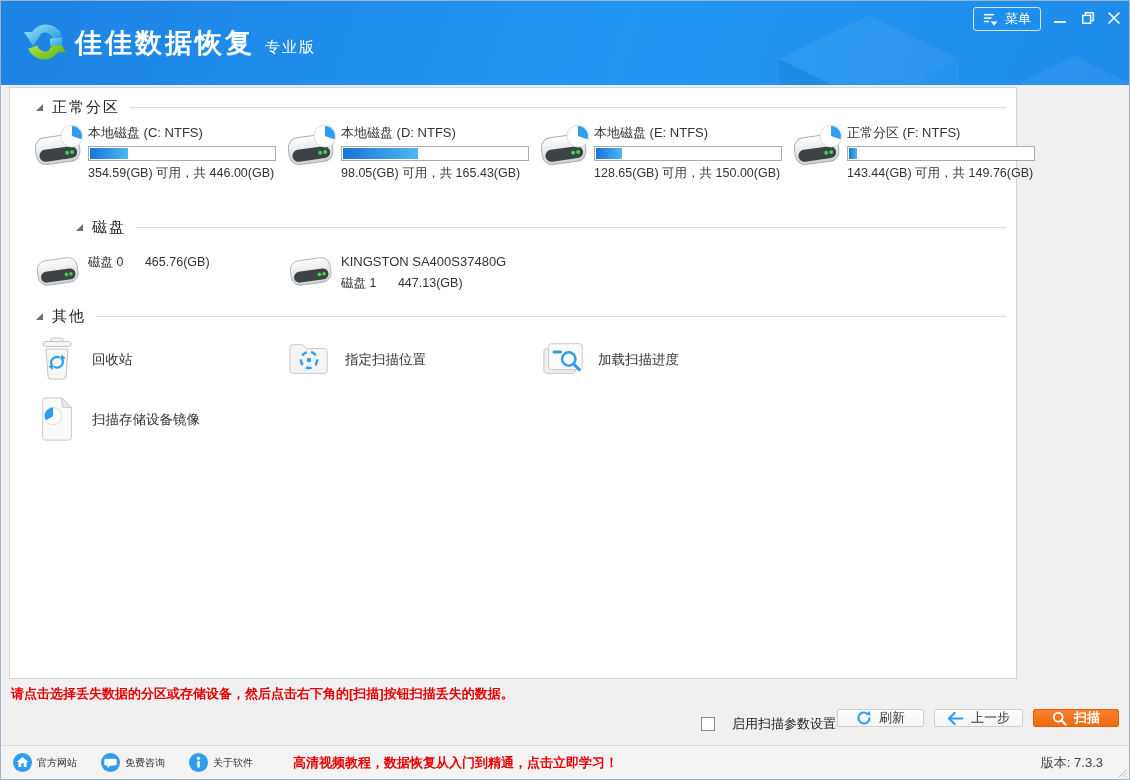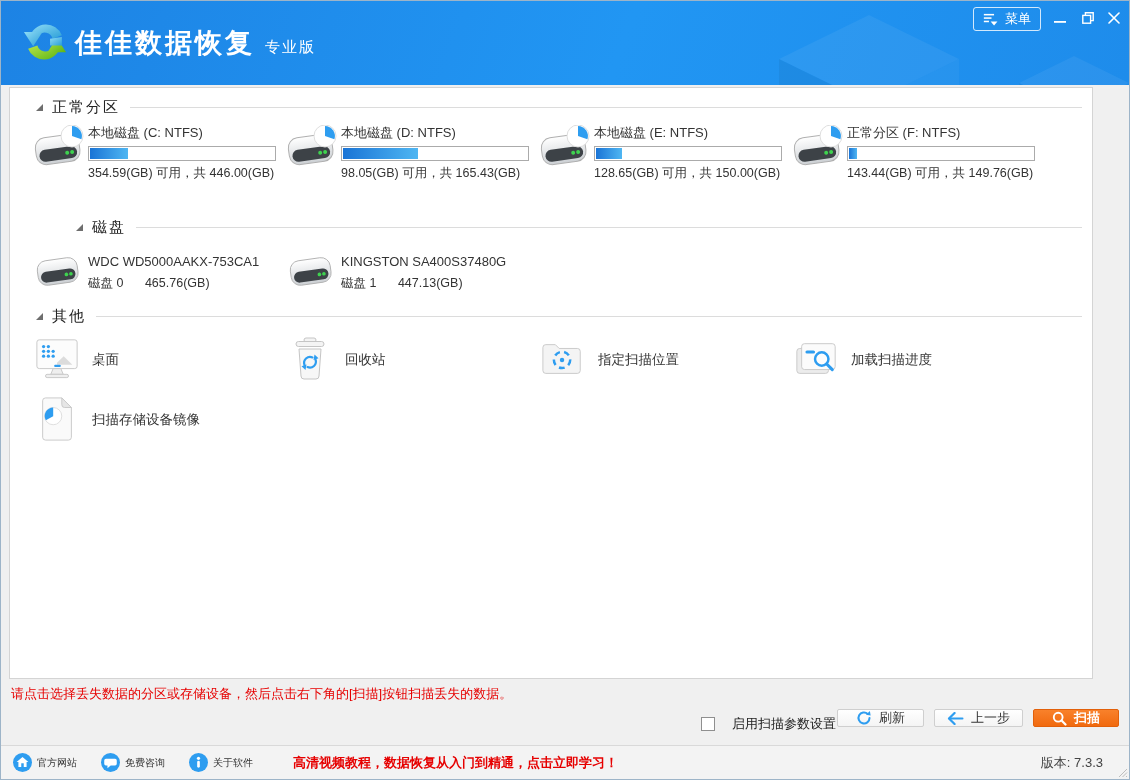--- a/index.html
+++ b/index.html
@@ -17,21 +17,21 @@
   .app-title { font-size:27px; font-weight:bold; letter-spacing:3px; }
   .edition { font-size:15px; margin-left:10px; letter-spacing:2px; }
   .menu-btn { position:absolute; right:88px; top:6px; height:24px; padding:0 9px;
               border:1px solid rgba(255,255,255,.8); border-radius:3px;
               display:flex; align-items:center; gap:5px; color:#fff; font-size:13px; cursor:pointer; }
   .win-btn { position:absolute; top:6px; width:22px; height:22px;
              display:flex; align-items:center; justify-content:center; cursor:pointer; }
   .win-min { right:58px; } .win-max { right:30px; } .win-close { right:4px; }
 
   
-  .panel { position:absolute; left:8px; top:86px; width:1084px; height:592px;
+  .panel { position:absolute; left:8px; top:86px; width:1008px; height:592px;
            background:#fff; border:1px solid #d4d4d4; }
   .sec-h { position:absolute; left:0; right:0; display:flex; align-items:center; padding-left:26px; height:22px; }
   .sec-tri { width:0; height:0; border-left:7px solid transparent; border-bottom:7px solid #6e6e6e; margin-right:9px; }
   .sec-title { font-size:15px; color:#222; letter-spacing:2px; white-space:nowrap; }
   .sec-line { flex:1; height:1px; background:#dcdcdc; margin-left:10px; margin-right:10px; }
   .sec-1 { top:8px; } .sec-2 { top:128px;margin-left:40px; } .sec-3 { top:217px; }
 
   .row { position:absolute; left:22px; right:10px; display:grid; grid-template-columns:repeat(4,253px); }
   .row-part { top:33px; }
   .row-disk { top:160px; }
@@ -49,21 +49,21 @@
   .dk-item .item-ic { position:absolute; left:0; top:2px; width:52px; height:42px; }
   .dk-name { font-size:13px; color:#333; padding-top:6px; white-space:nowrap; }
   .dk-line { font-size:12.5px; color:#333; margin-top:6px; white-space:nowrap; }
   .dk-cap { margin-left:18px; }
 
   .ot-item { position:relative; height:50px; cursor:pointer; }
   .ot-item .item-ic { position:absolute; left:2px; top:1px; width:46px; height:46px; }
   .ot-label { font-size:13.5px; color:#333; line-height:49px; padding-left:60px; white-space:nowrap; }
 
   
-  .hint { position:absolute; left:10px; top:684px; font-size:13px; font-weight:normal; color:#e60000; white-space:nowrap; }
+  .hint { position:absolute; left:10px; top:684px; font-size:13px; font-weight:bold; color:#e60000; white-space:nowrap; }
   .chk-wrap { position:absolute; left:700px; top:714px; display:flex; align-items:center; gap:17px; cursor:pointer; }
   .chk-box { width:14px; height:14px; border:1px solid #8f8f8f; background:#fff; }
   .chk-label { font-size:13px; color:#222; white-space:nowrap; }
   .btn { position:absolute; top:708px; height:18px; border:1px solid #cfcfcf; border-radius:2px;
          background:linear-gradient(#ffffff,#f4f4f4); display:flex; align-items:center; justify-content:center;
          gap:7px; font-size:13px; color:#333; cursor:pointer; }
   .btn-refresh { left:836px; width:87px; }
   .btn-back { left:933px; width:89px; }
   .btn-scan { left:1032px; width:86px; background:linear-gradient(#f9812b,#f16a0f); border-color:#e2600a;
               color:#fff; font-weight:bold; }
@@ -336,21 +336,20 @@
       <span class="sec-tri"></span>
       <span class="sec-title">磁盘</span>
       <span class="sec-line"></span>
     </div>
 
     <div class="row row-disk">
       <div class="dk-item">
         <svg class="item-ic" viewBox="0 0 52 46">
             <use href="#sym-drive"></use>
           </svg>
-        <div class="dk-name">WDC WD5000AAKX-753CA1</div>
         <div class="dk-line">
           <span>磁盘 0</span>
           <span class="dk-cap">465.76(GB)</span>
         </div>
       </div>
       <div class="dk-item">
         <svg class="item-ic" viewBox="0 0 52 46">
             <use href="#sym-drive"></use>
           </svg>
         <div class="dk-name">KINGSTON SA400S37480G</div>
@@ -361,26 +360,20 @@
       </div>
     </div>
 
     <div class="sec-h sec-3">
       <span class="sec-tri"></span>
       <span class="sec-title">其他</span>
       <span class="sec-line"></span>
     </div>
 
     <div class="row row-oth1">
-      <div class="ot-item">
-        <svg class="item-ic" viewBox="0 0 48 46">
-            <use href="#sym-desktop"></use>
-          </svg>
-        <div class="ot-label">桌面</div>
-      </div>
       <div class="ot-item">
         <svg class="item-ic" viewBox="0 0 40 46">
             <use href="#sym-trash"></use>
           </svg>
         <div class="ot-label">回收站</div>
       </div>
       <div class="ot-item">
         <svg class="item-ic" viewBox="0 0 48 40">
             <use href="#sym-folder-target"></use>
           </svg>

